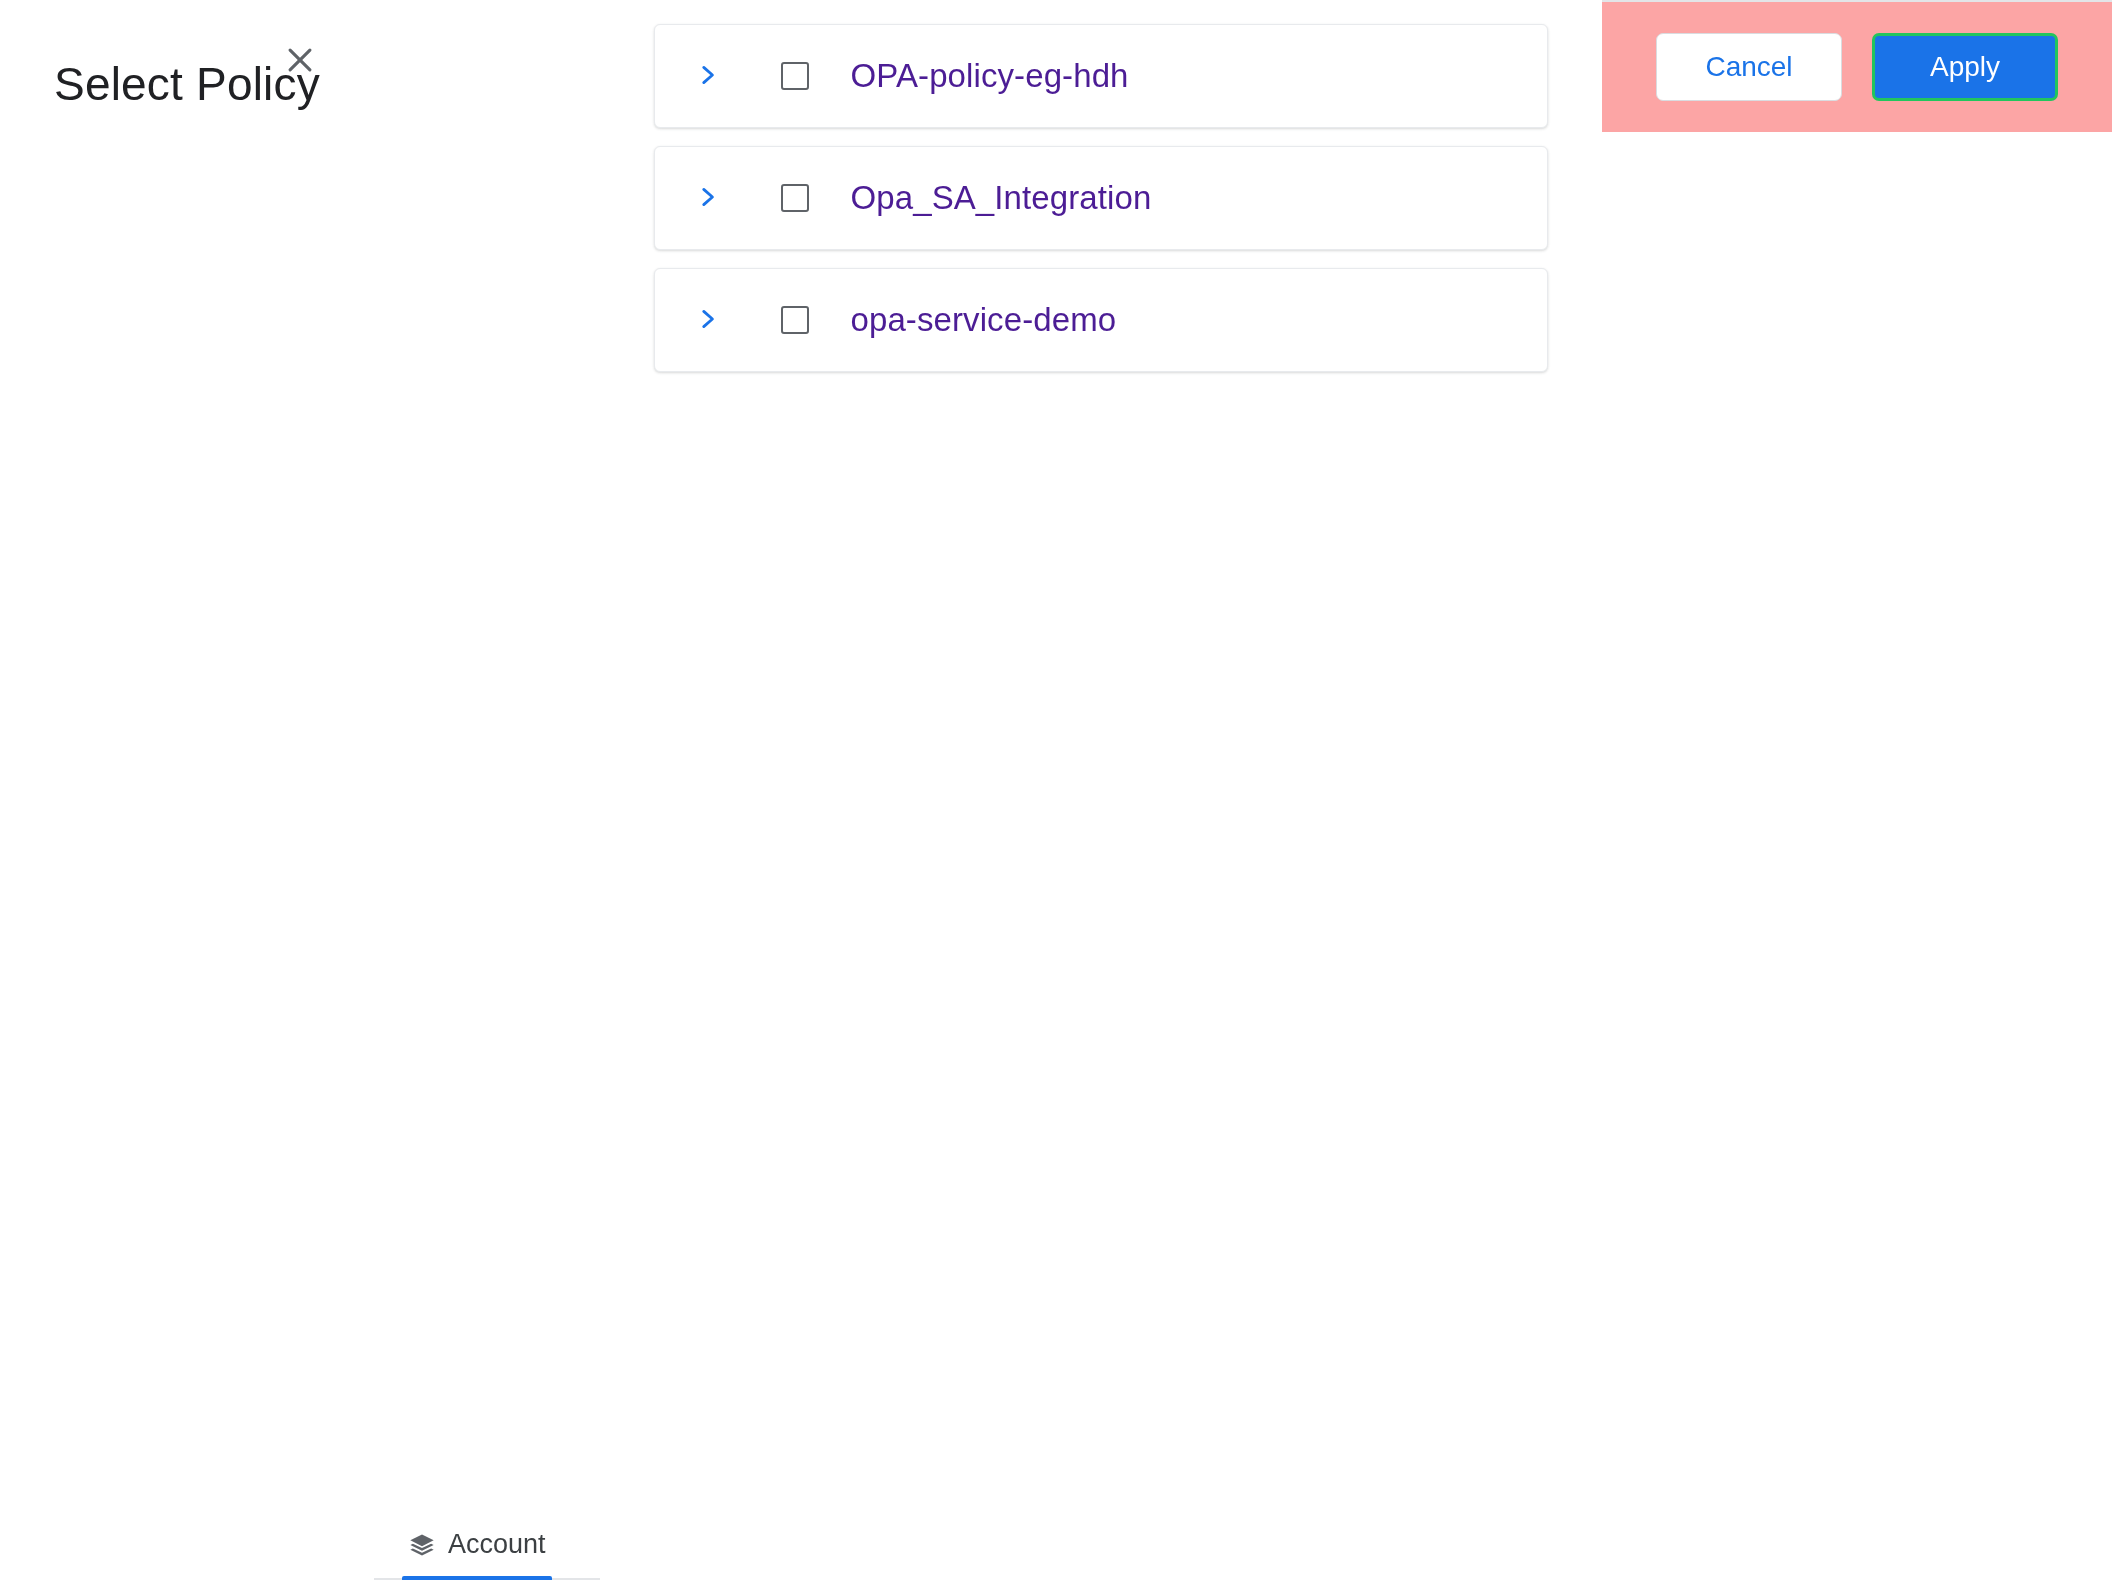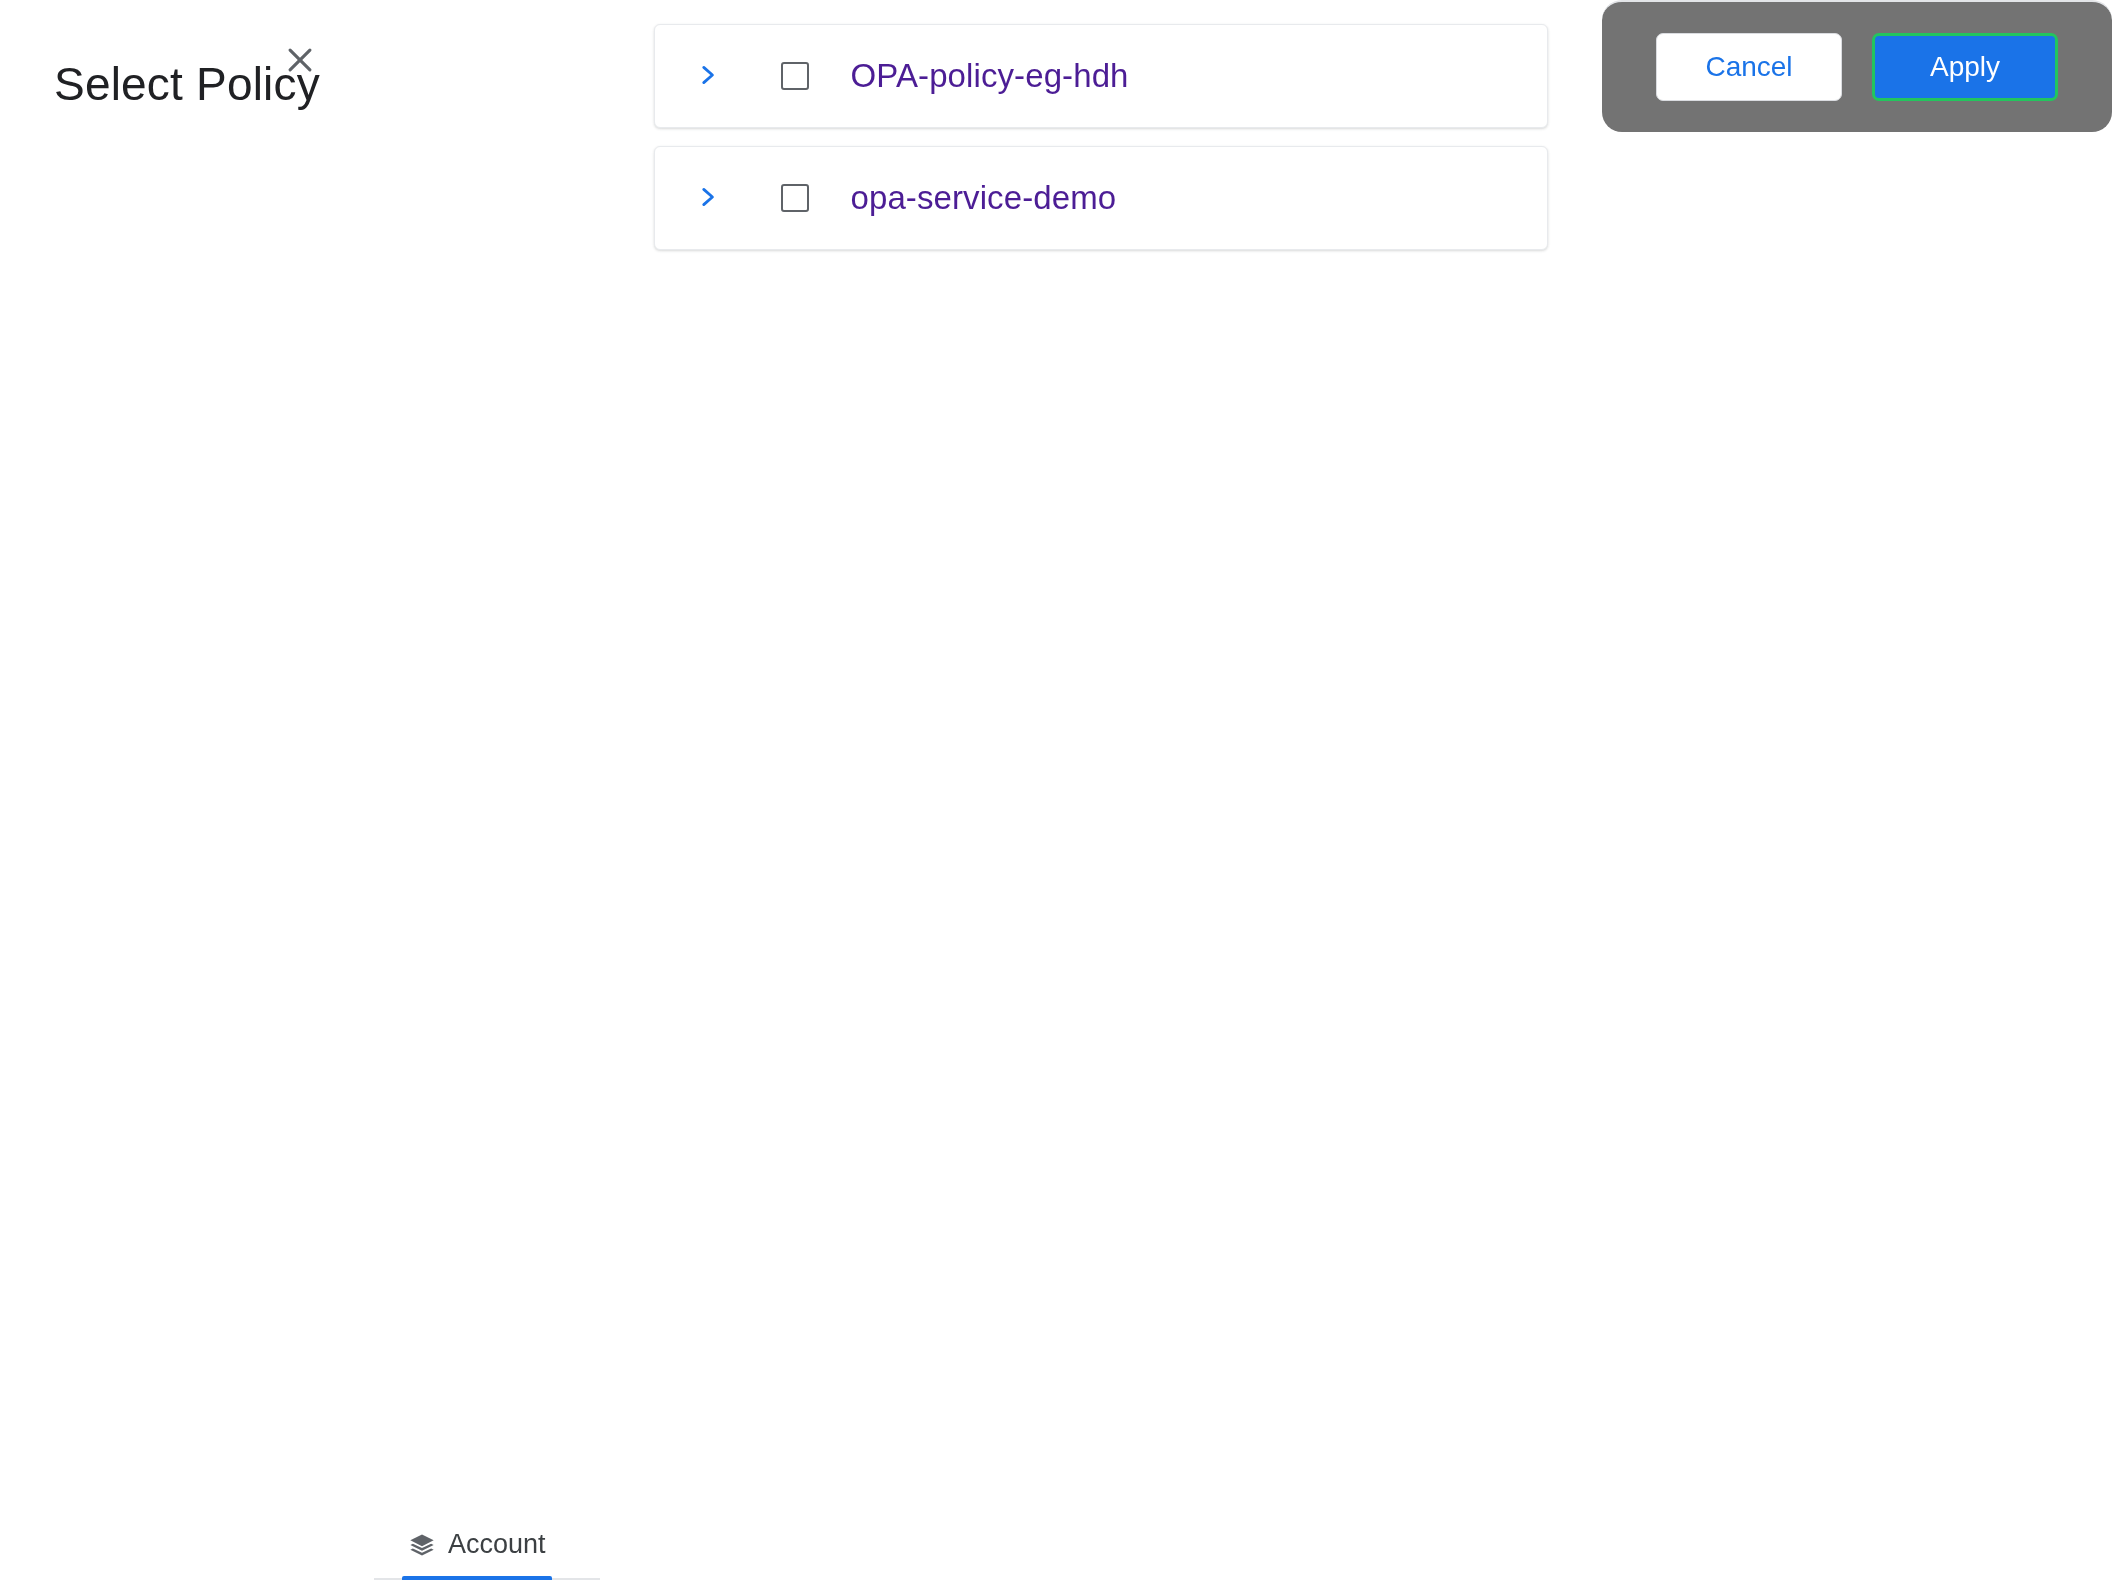--- a/index.html
+++ b/index.html
@@ -141,22 +141,21 @@
   
   .dialog-footer {
     flex: 0 0 auto;
     border-top: 2px solid #e3e5e8;
     height: 132px;
     display: flex;
     align-items: center;
     justify-content: flex-end;
     gap: 30px;
     padding: 0 54px;
-    background: #737373;
-    border-radius: 20px;
+    background: #fca5a5;
   }
   .btn {
     font-family: "Liberation Sans", sans-serif;
     font-size: 28px;
     font-weight: 500;
     border-radius: 7px;
     padding: 0 34px;
     height: 68px;
     display: flex;
     align-items: center;
@@ -214,20 +213,31 @@
           <span>
             <svg width="26" height="26" viewBox="0 0 24 24" fill="none" stroke="#1a73e8" stroke-width="2.6" stroke-linecap="round" stroke-linejoin="round">
               <polyline points="9 5 17 12 9 19"></polyline>
             </svg>
           </span>
         </button>
         <span class="row-checkbox"></span>
         <span class="row-label">OPA-policy-eg-hdh</span>
       </div>
 
+      <div class="policy-row">
+        <button class="expander">
+          <span>
+            <svg width="26" height="26" viewBox="0 0 24 24" fill="none" stroke="#1a73e8" stroke-width="2.6" stroke-linecap="round" stroke-linejoin="round">
+              <polyline points="9 5 17 12 9 19"></polyline>
+            </svg>
+          </span>
+        </button>
+        <span class="row-checkbox"></span>
+        <span class="row-label">Opa_SA_Integration</span>
+      </div>
 
       <div class="policy-row">
         <button class="expander">
           <span>
             <svg width="26" height="26" viewBox="0 0 24 24" fill="none" stroke="#1a73e8" stroke-width="2.6" stroke-linecap="round" stroke-linejoin="round">
               <polyline points="9 5 17 12 9 19"></polyline>
             </svg>
           </span>
         </button>
         <span class="row-checkbox"></span>

